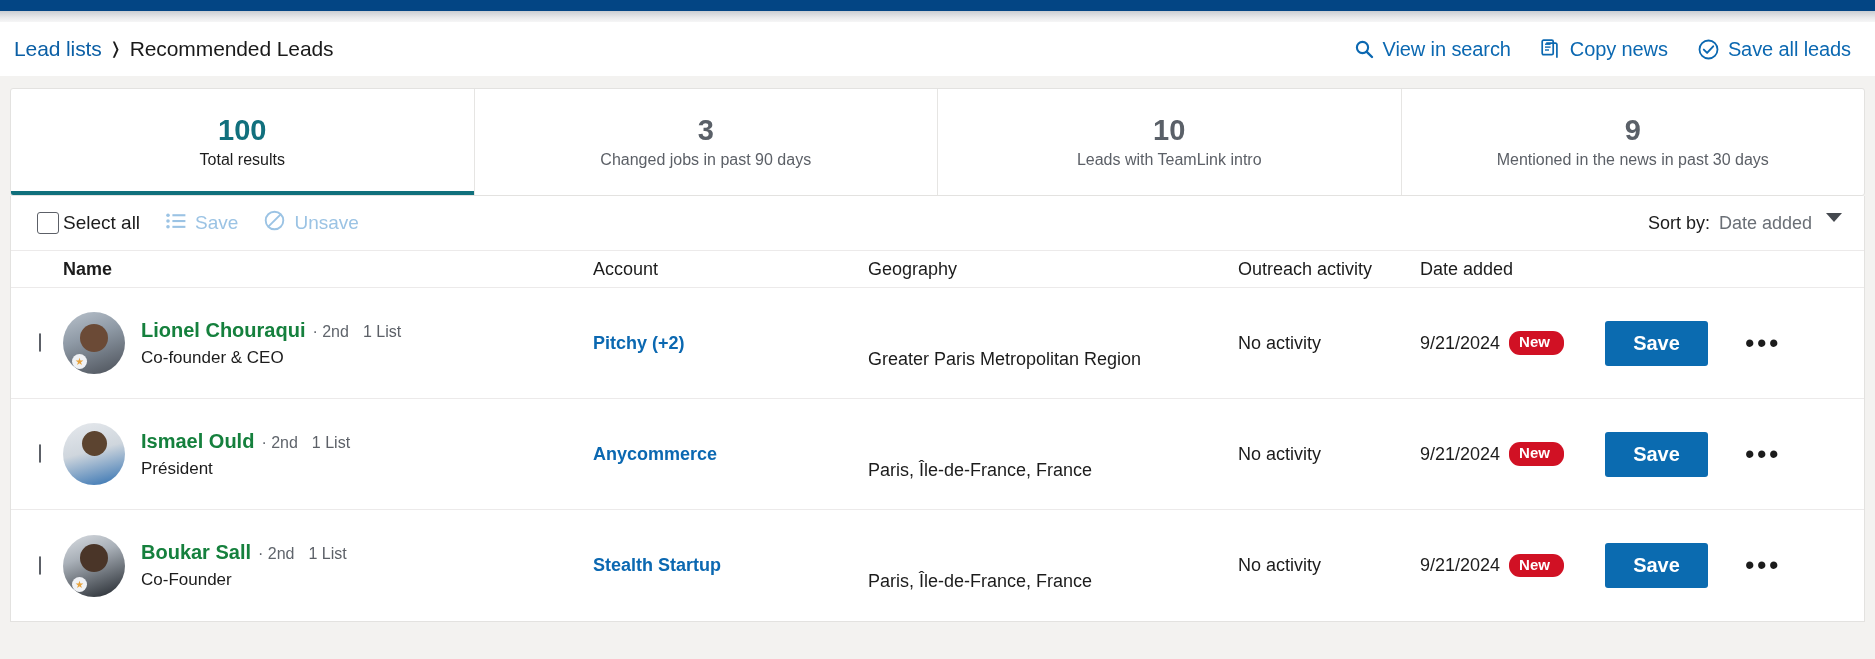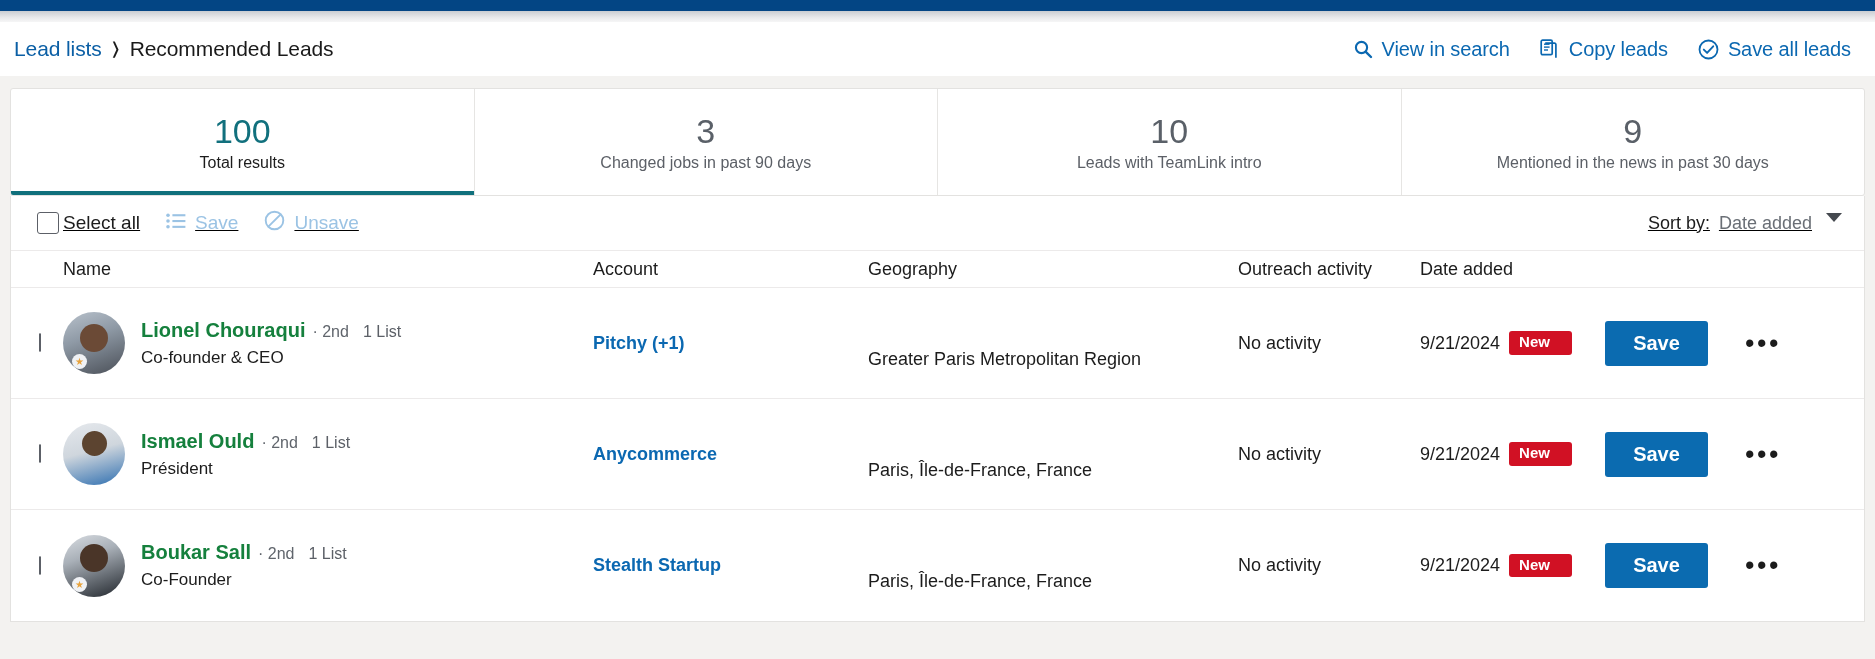--- a/index.html
+++ b/index.html
@@ -53,40 +53,40 @@
     flex: 1 1 0;
     display: flex; flex-direction: column;
     align-items: center; justify-content: center;
     border-right: 1px solid #e6e5e3;
     position: relative;
     cursor: pointer;
     gap: 7px;
   }
   .stat:last-child { border-right: none; }
   .stat .num {
-    font-size: 34px; color: #5a6068; font-weight: 400; line-height: 1;
+    font-size: 29px; color: #5a6068; font-weight: 700; line-height: 1;
   }
   .stat .lbl { font-size: 16px; color: #5c6067; line-height: 1; }
   .stat.active .num { color: #11707d; }
   .stat.active .lbl { color: #1c1c1c; }
   .stat.active::after {
     content: ""; position: absolute; left: 0; right: 0; bottom: 0;
     height: 4px; background: #10707c;
   }
 
   
   .panel {
     margin: 0 10px; background: #fff;
     border-left: 1px solid #e3e2e0; border-right: 1px solid #e3e2e0;
     border-bottom: 1px solid #e3e2e0;
   }
 
   .toolbar {
     height: 54px; display: flex; align-items: center;
-    justify-content: space-between; padding: 0 22px 0 26px; text-decoration: underline;
+    justify-content: space-between; padding: 0 22px 0 26px;
   }
   .tb-left { display: flex; align-items: center; gap: 26px; }
   .chk {
     width: 22px; height: 22px; border: 1.6px solid #5c6067;
     border-radius: 3px; background: #fff; cursor: pointer; flex: none;
   }
   .sel-all { font-size: 19px; color: #1c1c1c; margin-left: 4px; cursor: pointer; }
   .tb-btn {
     display: flex; align-items: center; gap: 9px;
     font-size: 19px; color: #9bc3e4; cursor: default;
@@ -114,21 +114,21 @@
 
   .c-check { width: 52px; padding-left: 28px; flex: none; }
   .c-name  { width: 530px; flex: none; display: flex; align-items: center; gap: 16px; }
   .c-acct  { width: 275px; flex: none; }
   .c-geo   { width: 370px; flex: none; }
   .c-out   { width: 182px; flex: none; }
   .c-date  { width: 185px; flex: none; }
   .c-save  { width: 140px; flex: none; }
   .c-more  { flex: 1 1 auto; }
 
-  .thead .c-name { padding-left: 0; }
+  .thead .c-name { padding-left: 0; font-weight: bold; }
   .thead .c-check { width: 52px; }
 
   .avatar {
     width: 62px; height: 62px; border-radius: 50%;
     flex: none; position: relative; overflow: hidden;
     background: #d6dae0;
   }
   .avatar .badge {
     position: absolute; left: 9px; bottom: 5px; width: 15px; height: 15px;
     border-radius: 50%; background: #f0f2f5;
@@ -156,21 +156,21 @@
   .deg { font-size: 16px; color: #60656c; }
   .lists { font-size: 16px; color: #5c6067; margin-left: 7px; }
   .title2 { font-size: 17px; color: #1c1c1c; margin-top: 6px; }
 
   .acct-link { font-size: 18px; color: #0b68b1; cursor: pointer; font-weight: 600; }
   .geo  { font-size: 18px; color: #1c1c1c; margin-top: 32px; }
   .outa { font-size: 18px; color: #1c1c1c; }
   .dt   { font-size: 18px; color: #1c1c1c; display: flex; align-items: center; gap: 9px; }
   .newb {
     background: #d11124; color: #fff; font-size: 15px; font-weight: 700;
-    border-radius: 3px; padding: 2px 22px 3px 10px; line-height: 1.25;
+    border-radius: 11px; padding: 2px 14px 3px 10px; line-height: 1.25;
   }
   .savebtn {
     background: #0b6bb0; color: #fff; border: none; border-radius: 3px;
     font-size: 20px; font-weight: 700; padding: 11px 0; width: 103px;
     cursor: pointer; font-family: "Liberation Sans", sans-serif;
   }
   .more {
     font-size: 27px; color: #1c1c1c; letter-spacing: 2.5px;
     cursor: pointer; user-select: none; line-height: 1;
   }
@@ -204,21 +204,21 @@
       <div class="hdr-btn">
         <span>
           <svg width="20" height="21" viewBox="0 0 20 21">
               <rect x="1.2" y="1.2" width="11" height="14.5" rx="1.4" fill="none" stroke="#0b68b1" stroke-width="1.7"></rect>
               <path d="M5.2 4.2h9.3a1.4 1.4 0 0 1 1.4 1.4v13.2" fill="none" stroke="#0b68b1" stroke-width="1.7"></path>
               <line x1="4" y1="5.2" x2="9.6" y2="5.2" stroke="#0b68b1" stroke-width="1.4"></line>
               <line x1="4" y1="8.1" x2="9.6" y2="8.1" stroke="#0b68b1" stroke-width="1.4"></line>
               <line x1="4" y1="11" x2="8" y2="11" stroke="#0b68b1" stroke-width="1.4"></line>
             </svg>
         </span>
-        <span>Copy leads</span>
+        <span>Copy news</span>
       </div>
 
       <div class="hdr-btn">
         <span>
           <svg width="21" height="21" viewBox="0 0 21 21">
               <circle cx="10.5" cy="10.5" r="9" fill="none" stroke="#0b68b1" stroke-width="1.8"></circle>
               <path d="M5.8 10.6l3.3 3.3 6.1-6.6" fill="none" stroke="#0b68b1" stroke-width="1.9" stroke-linecap="round" stroke-linejoin="round"></path>
             </svg>
         </span>
         <span>Save all leads</span>
@@ -306,21 +306,21 @@
         <div>
           <div class="nm-line1">
             <span class="nm">Lionel Chouraqui</span>
             <span class="deg">· 2nd</span>
             <span class="lists">1 List</span>
           </div>
           <div class="title2">Co-founder &amp; CEO</div>
         </div>
       </div>
       <div class="c-acct">
-        <span class="acct-link">Pitchy (+1)</span>
+        <span class="acct-link">Pitchy (+2)</span>
       </div>
       <div class="c-geo geo">Greater Paris Metropolitan Region</div>
       <div class="c-out outa">No activity</div>
       <div class="c-date">
         <div class="dt">
           <span>9/21/2024</span>
           <span class="newb">New</span>
         </div>
       </div>
       <div class="c-save">

